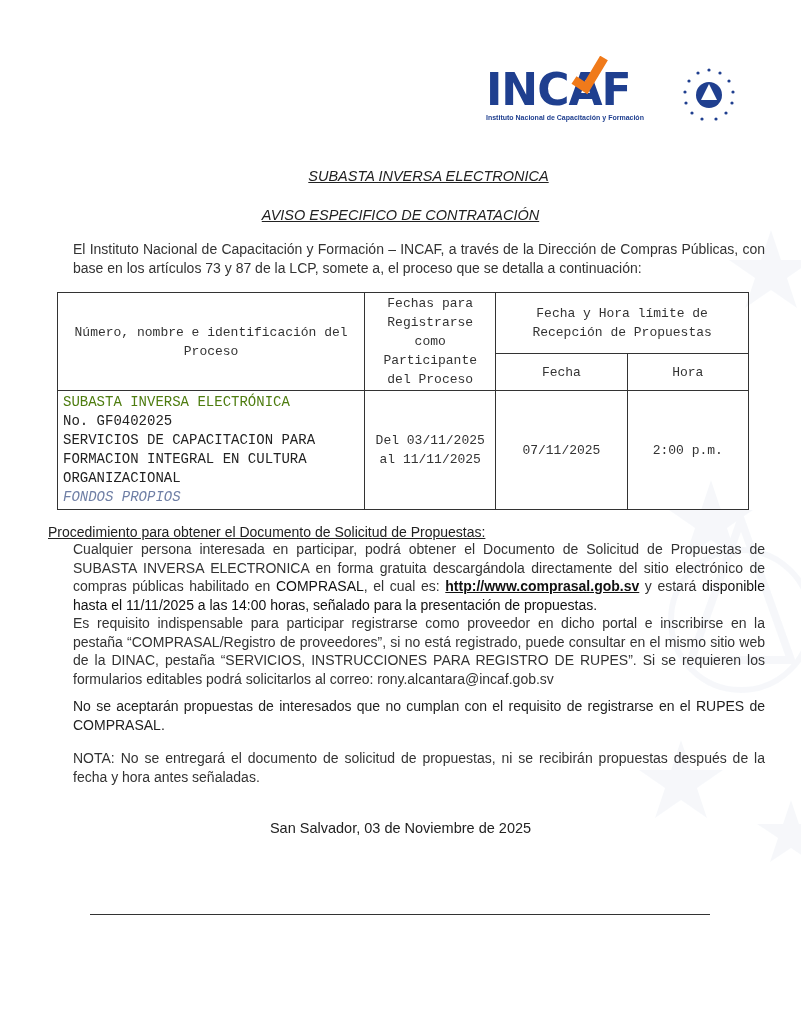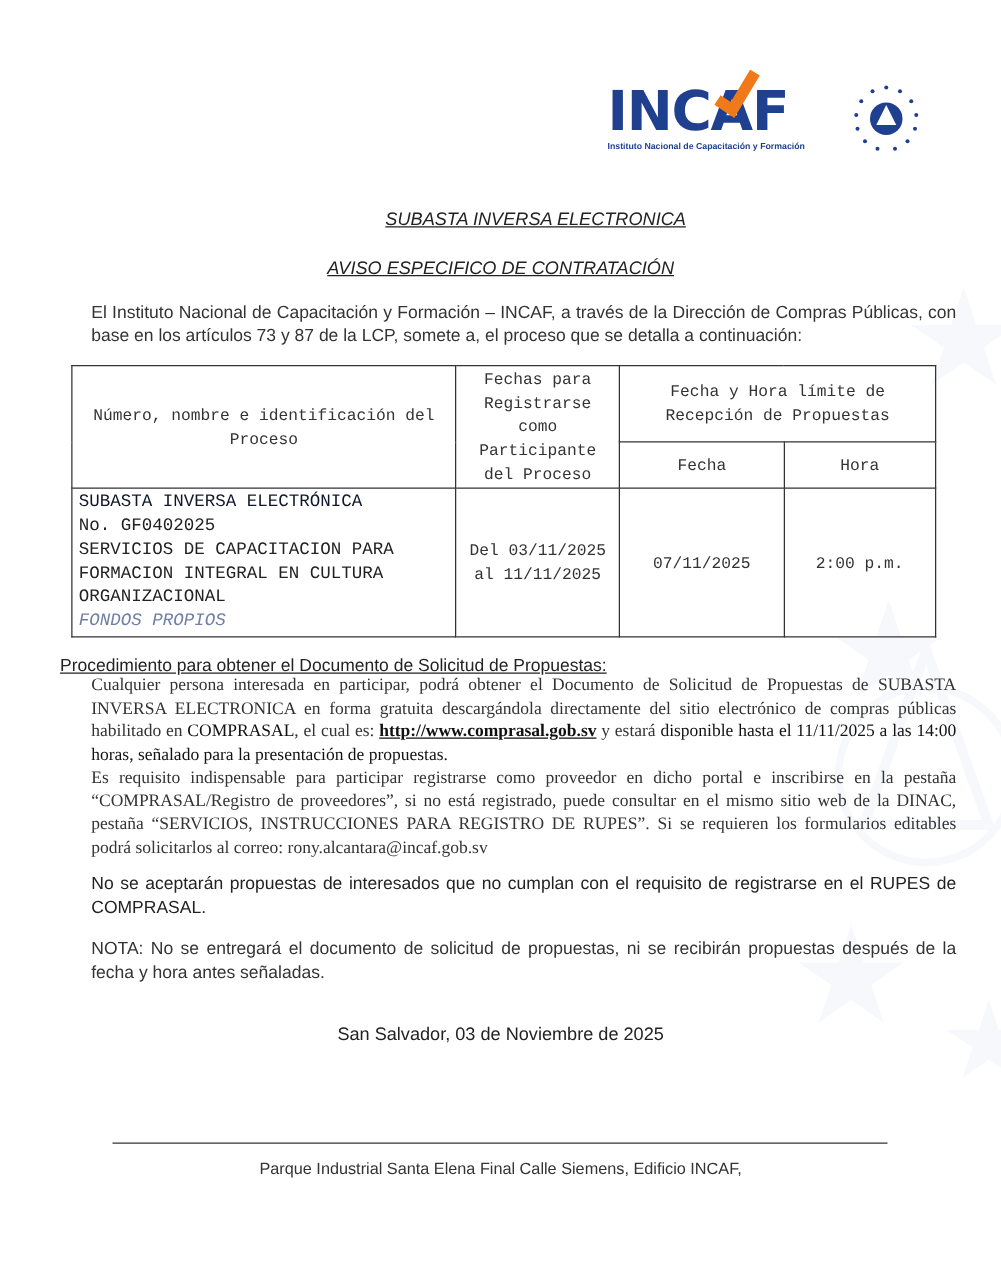--- a/index.html
+++ b/index.html
@@ -23,27 +23,27 @@
   .intro { top: 240px; }
 
   table.proc { position: absolute; left: 57px; top: 292px; width: 692px; border-collapse: collapse; font-size: 13px; color: #333; }
   table.proc td, table.proc th { border: 1px solid #333; font-weight: normal; font-family: Liberation Mono, monospace; }
   table.proc th { text-align: center; line-height: 19px; padding: 1px 4px; }
   .col1 { width: 304px; }
   .col2 { width: 123px; }
   .col3 { width: 124px; }
   .col4 { width: 115px; }
   .desc { padding: 2px 4px 2px 5px; font-size: 14px; line-height: 19px; vertical-align: top; text-align: left; }
-  .desc .light { color: #0f172a; }
+  .desc .light { color: #4d7c0f; }
   .desc .bold { color: #222; }
   .desc .fondos { color: #6f7fa5; font-style: italic; }
   .center { text-align: center; vertical-align: middle; font-size: 13px; line-height: 19px; }
 
   .section-head { position: absolute; left: 48px; top: 524px; font-size: 14px; text-decoration: underline; color: #222; }
-  .p-main { top: 540px; font-family: Liberation Serif, serif; }
+  .p-main { top: 540px; }
   .strong { color: #111; font-weight: bold; }
   .link { text-decoration: underline; font-weight: bold; color: #111; }
   .warning { top: 697px; color: #222; }
   .nota { top: 749px; }
   .place { position: absolute; left: 0; width: 801px; text-align: center; top: 820px; font-size: 14.5px; color: #222; }
 
   .footer-line { position: absolute; left: 90px; top: 914px; width: 620px; height: 1px; background: #333; }
   .footer { position: absolute; left: 0; width: 801px; text-align: center; top: 926px; font-size: 13px; line-height: 18px; color: #333; }
 </style>
 </head>
@@ -126,15 +126,14 @@
     <span>Es requisito indispensable para participar registrarse como proveedor en dicho portal e inscribirse en la pestaña “COMPRASAL/Registro de proveedores”, si no está registrado, puede consultar en el mismo sitio web de la DINAC, pestaña “SERVICIOS, INSTRUCCIONES PARA REGISTRO DE RUPES”. Si se requieren los formularios editables podrá solicitarlos al correo: rony.alcantara@incaf.gob.sv</span>
   </div>
 
   <div class="para warning">No se aceptarán propuestas de interesados que no cumplan con el requisito de registrarse en el RUPES de COMPRASAL.</div>
   <div class="para nota">NOTA: No se entregará el documento de solicitud de propuestas, ni se recibirán propuestas después de la fecha y hora antes señaladas.</div>
 
   <div class="place">San Salvador, 03 de Noviembre de 2025</div>
 
   <div class="footer-line"></div>
   <div class="footer">
-    <div>Parque Industrial Santa Elena Final Calle Siemens, Edificio INCAF,</div>
   </div>
 </div>
 
 </body></html>

